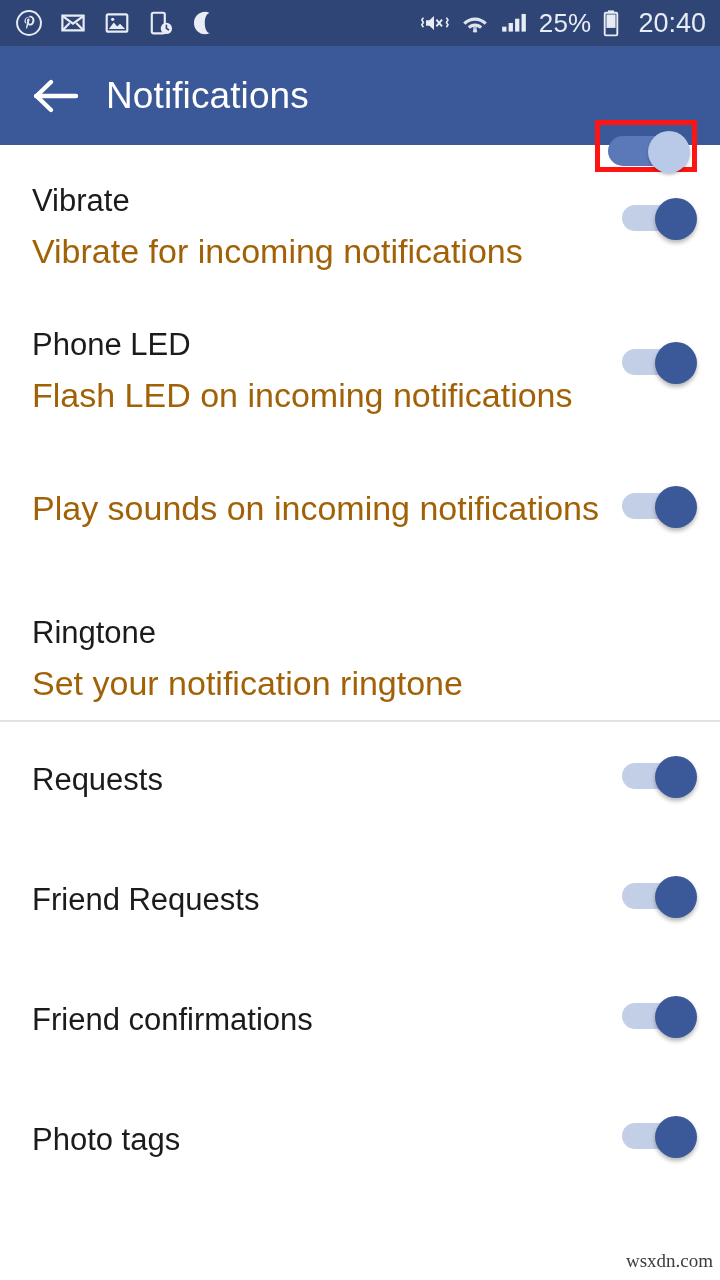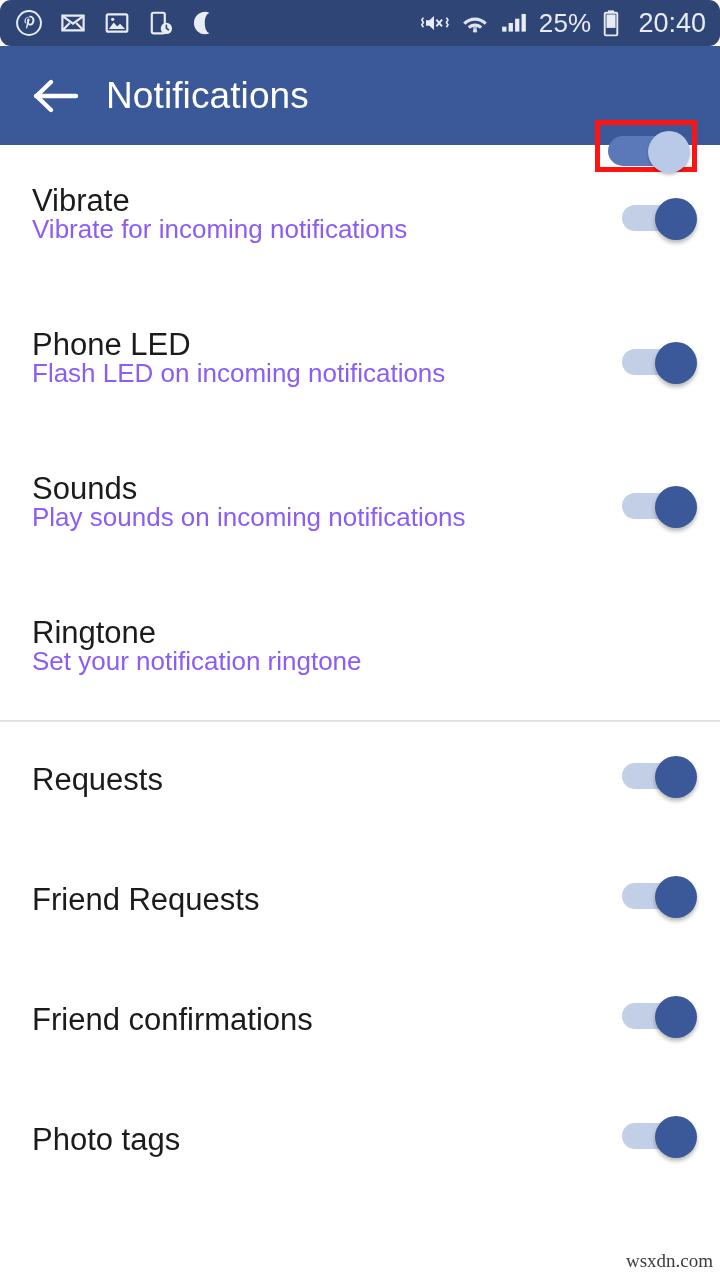--- a/index.html
+++ b/index.html
@@ -9,21 +9,20 @@
     font-family:"Liberation Sans", sans-serif;
     overflow:hidden;
   }
   #screen { position:relative; width:720px; height:1280px; background:#fff; }
 
   
   .statusbar{
     position:absolute; top:0; left:0; width:720px; height:46px;
     background:#2f4575; display:flex; align-items:center;
     padding:0 14px 0 16px;
-    border-radius:11px;
   }
   .sb-left{ display:flex; align-items:center; gap:18px; }
   .sb-right{ display:flex; align-items:center; gap:11px; margin-left:auto; }
   .sb-ico{ display:block; fill:#e8ecf4; }
   .sb-txt{ color:#e8ecf4; font-size:26px; letter-spacing:.2px; line-height:1; }
   .sb-clock{ color:#e8ecf4; font-size:27px; line-height:1; margin-left:7px;}
 
   
   .appbar{
     position:absolute; top:46px; left:0; width:720px; height:99px;
@@ -59,22 +58,22 @@
 
   
   .list{ position:absolute; top:145px; left:0; width:720px; }
   .row{ position:relative; width:720px; }
   .row .labels{ position:absolute; left:32px; }
   .row .title{
     color:#1b1b1b; font-size:31px; line-height:1; font-weight:400;
     white-space:nowrap;
   }
   .row .subtitle{
-    color:#8b5cf6; font-size:26px; line-height:1; font-weight:400;
-    white-space:nowrap;
+    color:#a16207; font-size:34px; line-height:1; font-weight:400;
+    margin-top:18px; white-space:nowrap;
   }
 
   
   .sw{ position:absolute; right:22px; width:76px; height:40px; }
   .sw-track{
     position:absolute; left:0; top:7px; width:60px; height:26px;
     background:#c3cfe6; border-radius:13px;
   }
   .sw-thumb{
     position:absolute; left:33px; top:0; width:42px; height:42px;
@@ -207,21 +206,20 @@
         <div class="subtitle">Flash LED on incoming notifications</div>
       </div>
       <div class="sw" style="top:53px;">
         <div class="sw-track"></div>
         <div class="sw-thumb"></div>
       </div>
     </div>
 
     <div class="row" style="height:144px;">
       <div class="labels" style="top:40px;">
-        <div class="title">Sounds</div>
         <div class="subtitle">Play sounds on incoming notifications</div>
       </div>
       <div class="sw" style="top:53px;">
         <div class="sw-track"></div>
         <div class="sw-thumb"></div>
       </div>
     </div>
 
     <div class="row" style="height:144px;">
       <div class="labels" style="top:40px;">

